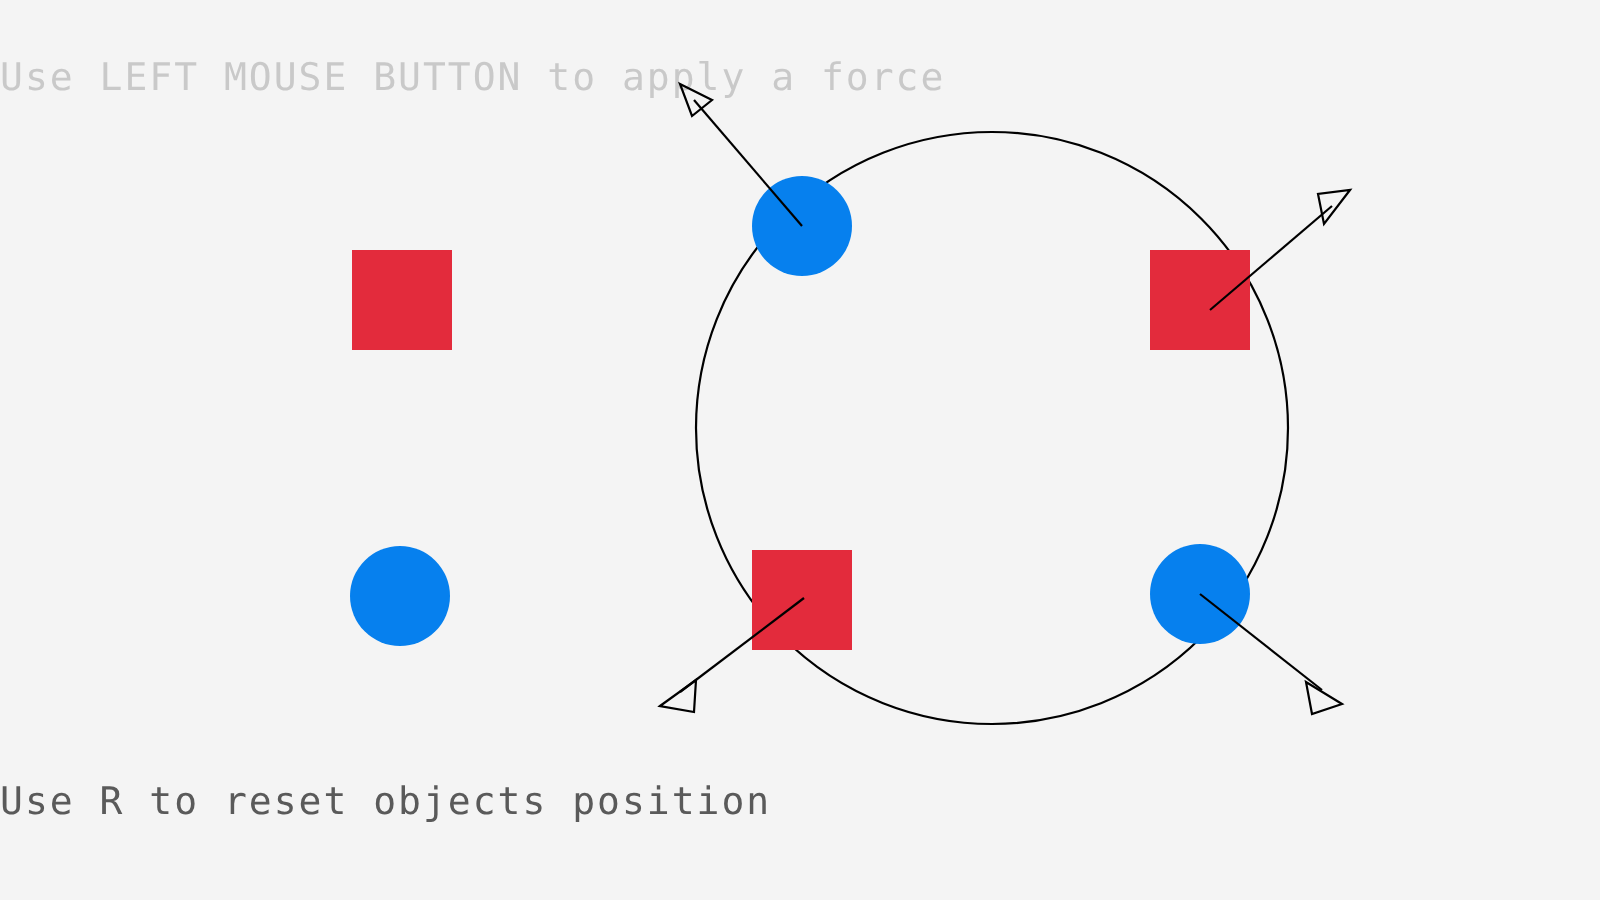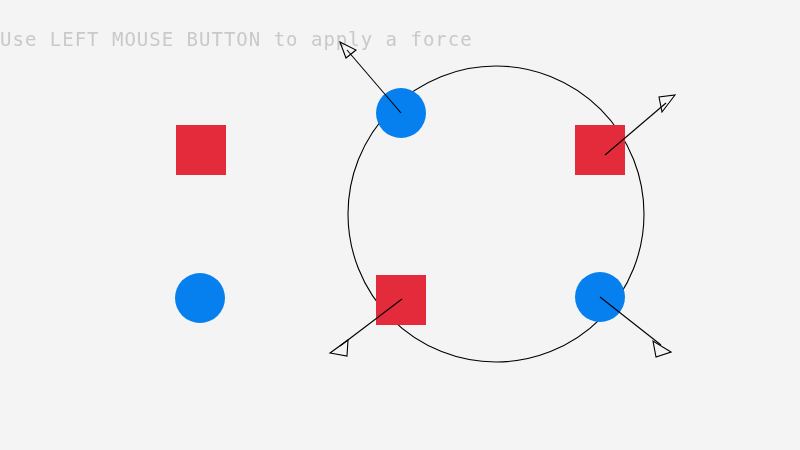--- a/index.html
+++ b/index.html
@@ -82,14 +82,15 @@
       <polygon points="330,353 348,340 347,356" fill="none" stroke="#000000" stroke-width="1.1"></polygon>
     </g>
 
     <g>
       <line x1="600" y1="297" x2="661" y2="345" stroke="#000000" stroke-width="1.1"></line>
       <polygon points="671,352 653,341 656,357" fill="none" stroke="#000000" stroke-width="1.1"></polygon>
     </g>
 
   </svg>
 
+  <div class="hint" id="hint-bottom" style="color: rgb(90, 90, 90);">Use R to reset objects position</div>
 
 </div>
 
 </body></html>

